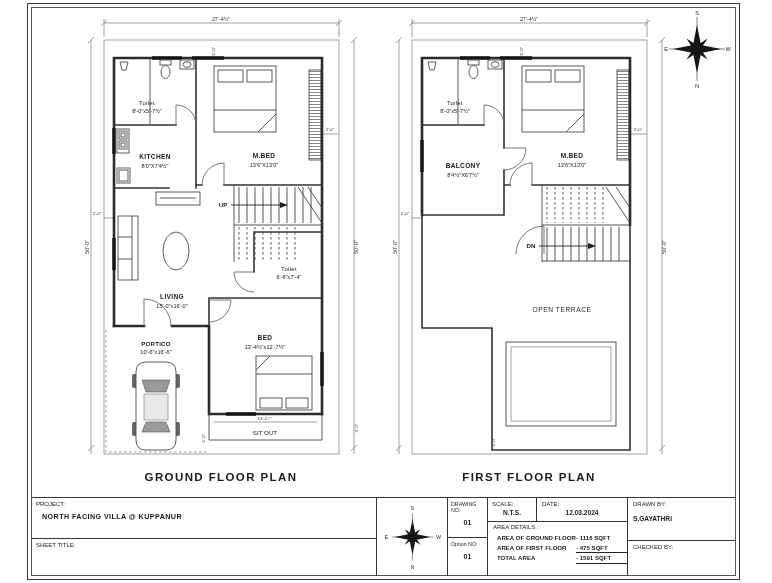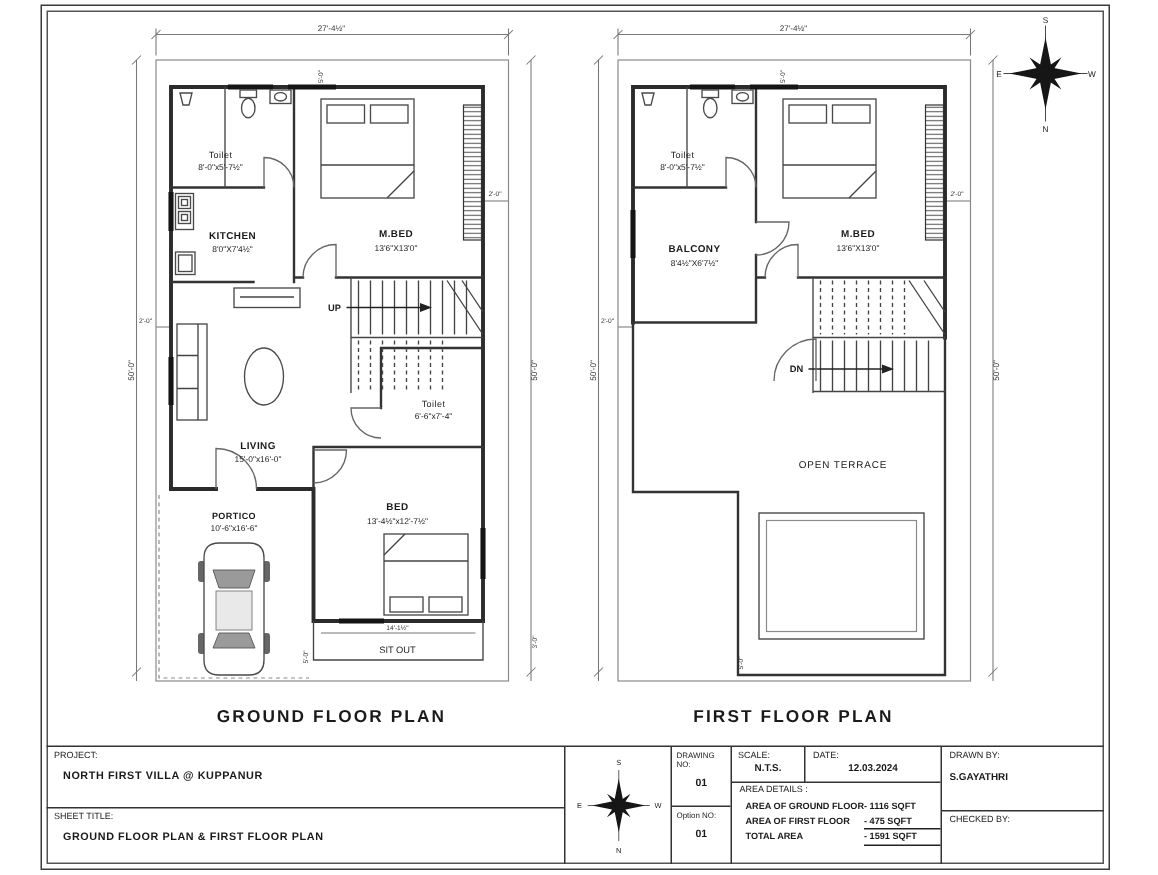--- a/index.html
+++ b/index.html
@@ -268,25 +268,24 @@
   <text class="cdir" x="0" y="39">N</text>
   <text class="cdir" x="-31" y="2">E</text>
   <text class="cdir" x="31" y="2">W</text>
 </svg>
 
 <div class="tblock" style="border-top:1px solid #333">
 
   <div class="cell" style="left:0;width:346px">
     <div class="row bb" style="top:0;height:41px">
       <div class="flab">PROJECT:</div>
-      <div class="fval">NORTH FIRST  VILLA  @ KUPPANUR</div>
+      <div class="fval">NORTH FACING  VILLA  @ KUPPANUR</div>
     </div>
     <div class="row" style="top:41px;height:37px">
       <div class="flab">SHEET TITLE:</div>
-      <div class="fval">GROUND FLOOR PLAN &amp; FIRST FLOOR PLAN</div>
     </div>
   </div>
 
   <div class="cell" style="left:346px;width:71px">
     <svg style="left:3px;top:2px" width="65" height="74" viewBox="-36 -41 72 82">
       <g transform="scale(0.82)">
         <line x1="0" y1="-32" x2="0" y2="32" stroke="#333" stroke-width=".7"></line>
         <line x1="-28" y1="0" x2="28" y2="0" stroke="#333" stroke-width=".7"></line>
         <path d="M0,-24 L4,-4 L24,0 L4,4 L0,24 L-4,4 L-24,0 L-4,-4 Z" fill="#161616"></path>
         <path d="M0,-15 L2.6,-2.6 L15,0 L2.6,2.6 L0,15 L-2.6,2.6 L-15,0 L-2.6,-2.6 Z" transform="rotate(45)" fill="#161616"></path>

